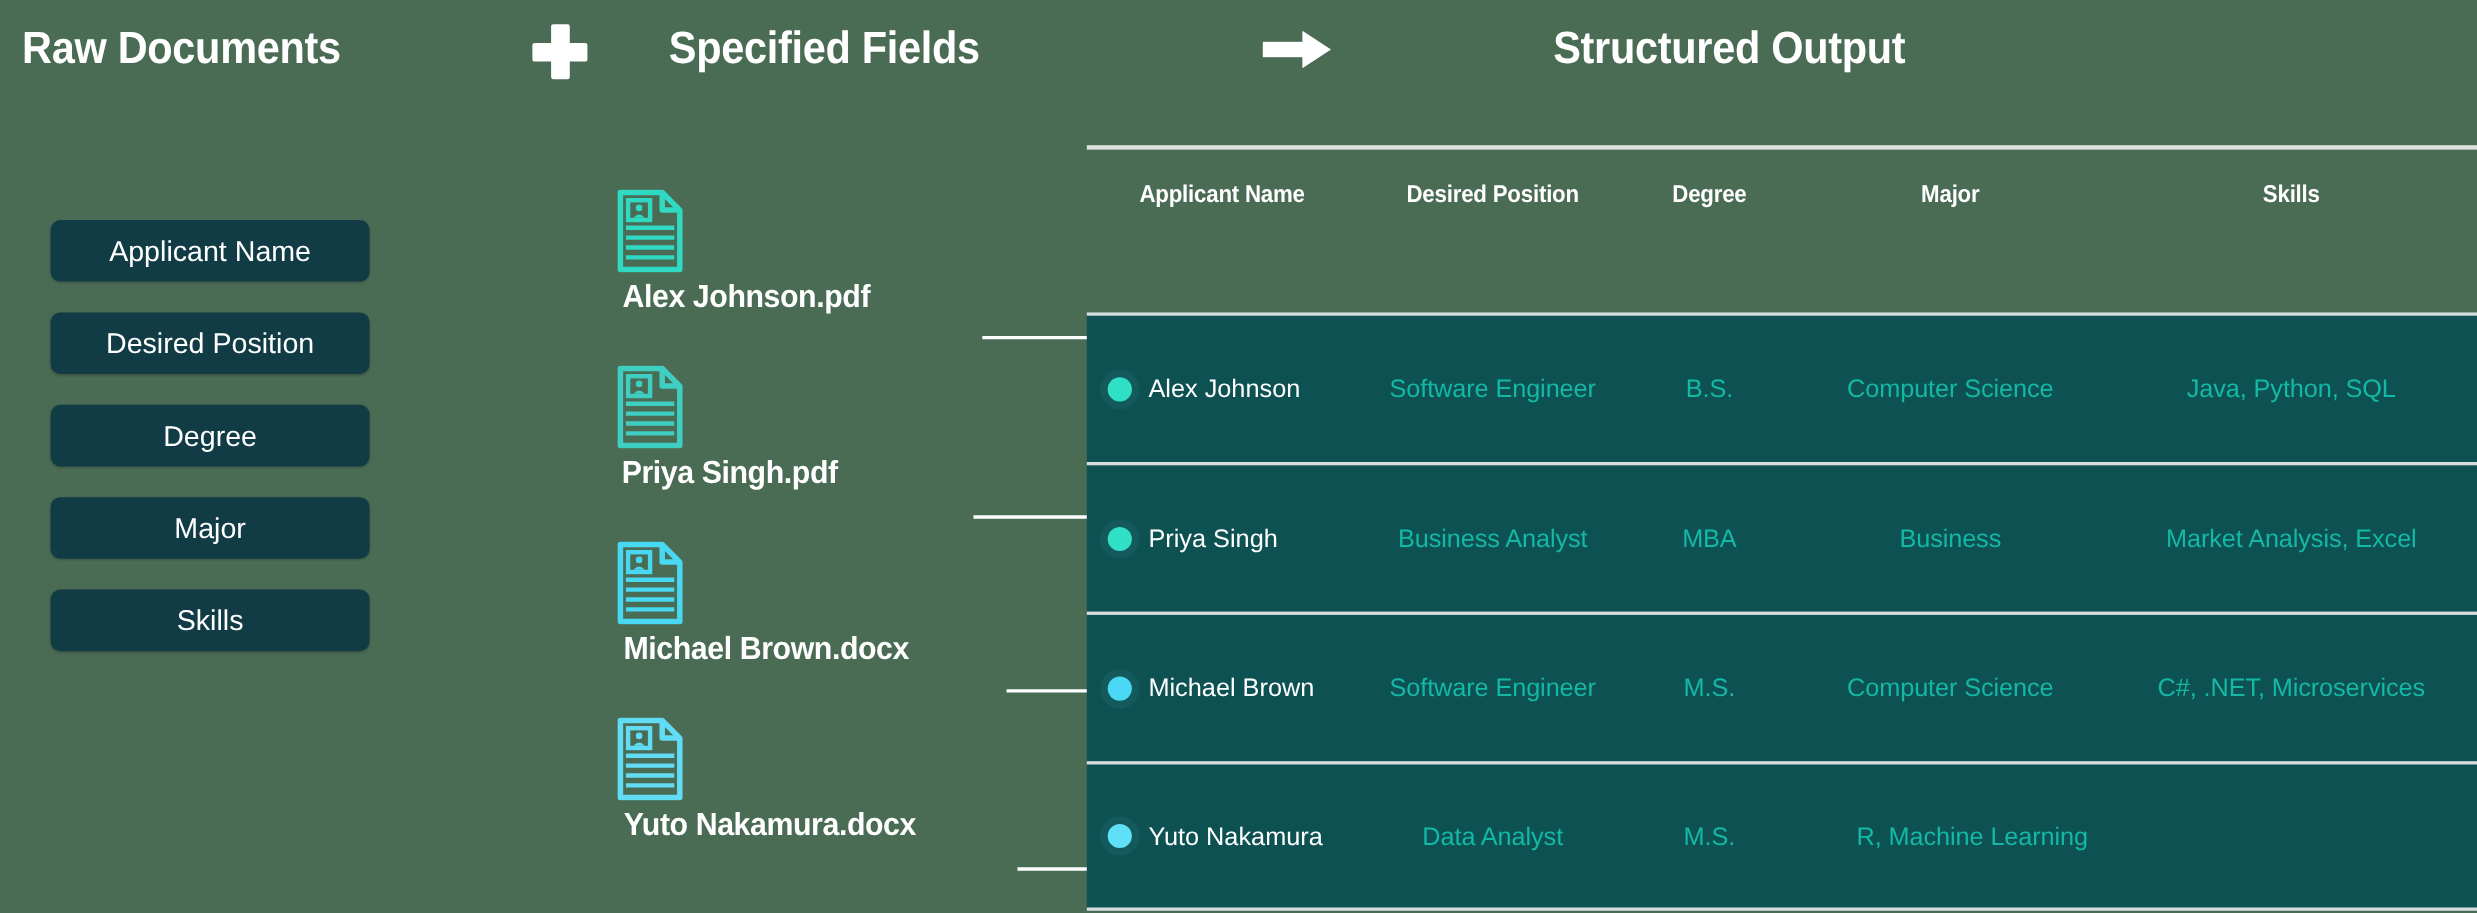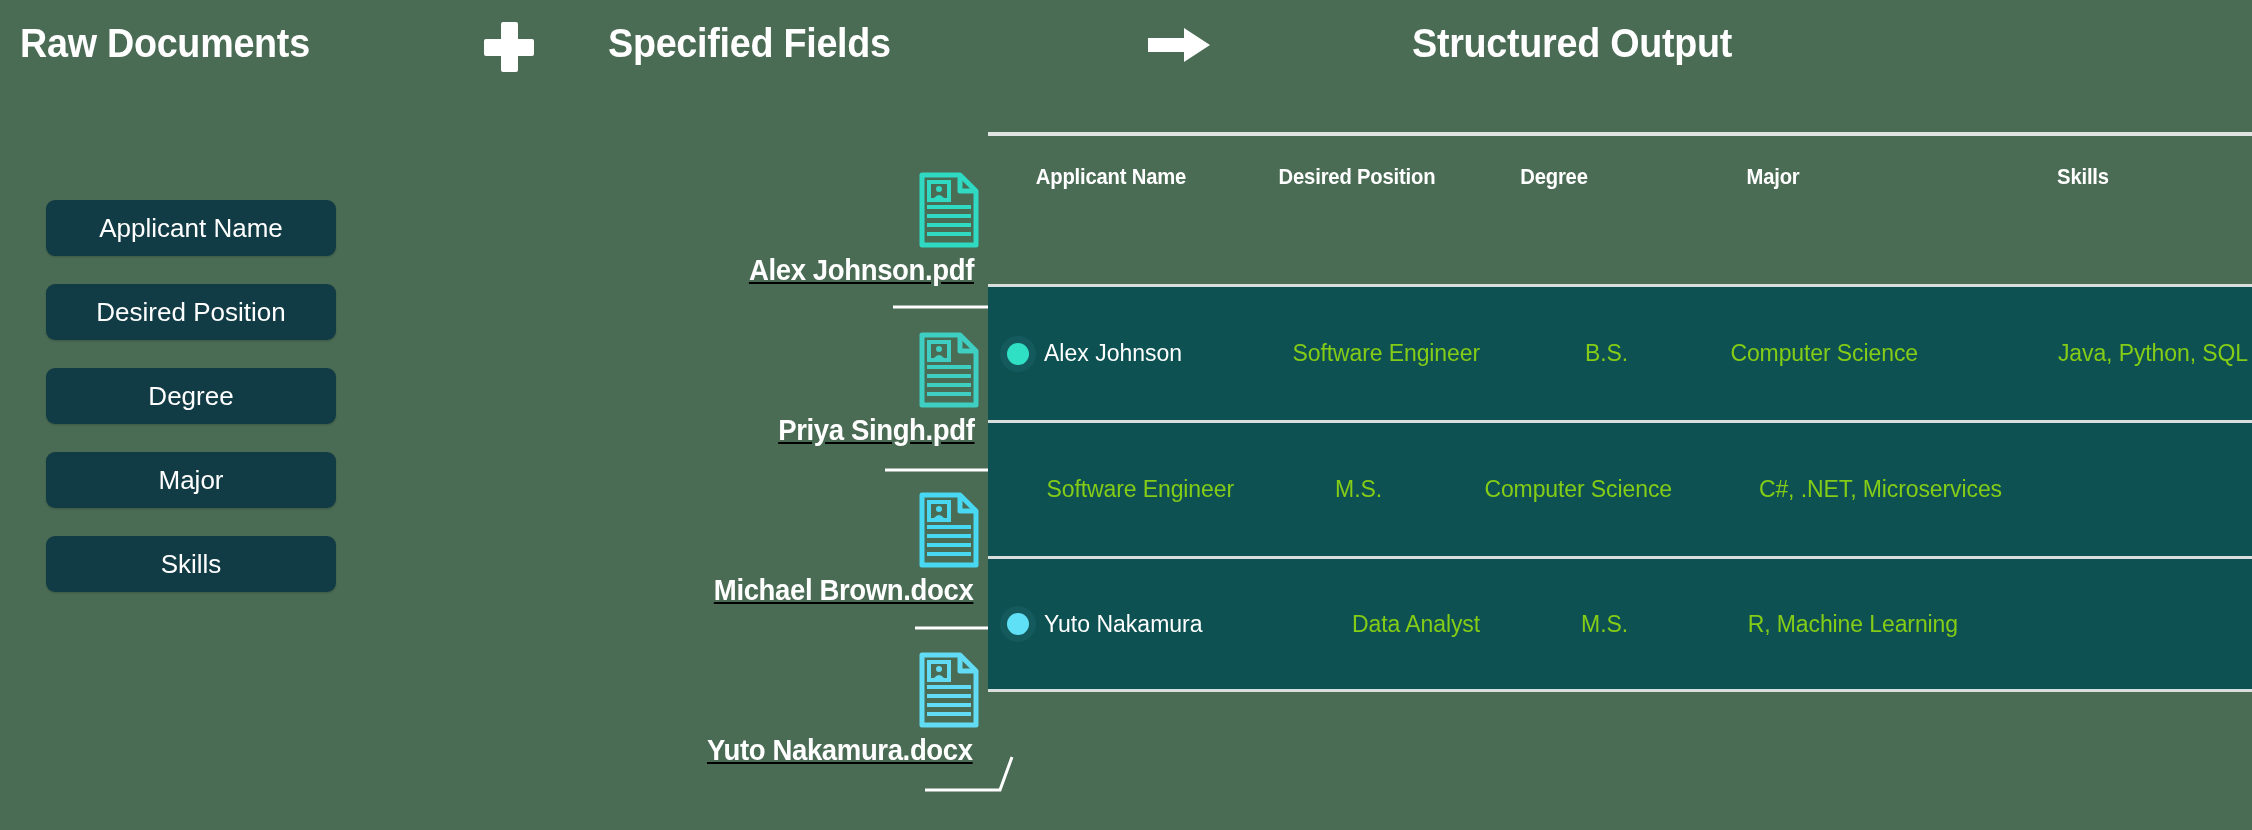--- a/index.html
+++ b/index.html
@@ -94,22 +94,21 @@
     position: absolute;
     left: 560px;
     top: 172px;
     width: 420px;
   }
   .doc-item {
     position: relative;
     height: 160px;
     display: flex;
     flex-direction: column;
-    align-items: flex-end;
-    text-decoration: underline;
+    align-items: flex-start;
   }
   .doc-icon { width: 62px; height: 76px; display: block; }
   .doc-name {
     margin-top: 6px;
     color: #ffffff;
     font-size: 29px;
     font-weight: bold;
     white-space: nowrap;
     letter-spacing: -0.4px;
     transform: scaleX(0.95);
@@ -157,23 +156,23 @@
     width: 1264px;
     height: 136px;
     background: #0d5152;
     display: flex;
     align-items: center;
     border-top: 3px solid #d8dedd;
     position: relative;
   }
   .trow:last-child { border-bottom: 3px solid #d8dedd; }
   .td {
-    color: #84cc16;
+    color: #14b8a6;
     font-size: 23px;
-    text-align: right;
+    text-align: center;
     letter-spacing: -0.1px;
   }
 
   
   .c0 { width: 246px; display: flex; align-items: center; padding-left: 12px; }
   .c1 { width: 246px; }
   .c2 { width: 148px; }
   .c3 { width: 290px; }
   .c4 { width: 330px; }
 
@@ -331,22 +330,40 @@
             <i style="background:#2fe0c4"></i>
           </span>
         <span class="name-text">Alex Johnson</span>
       </div>
       <div class="td c1">Software Engineer</div>
       <div class="td c2">B.S.</div>
       <div class="td c3">Computer Science</div>
       <div class="td c4">Java, Python, SQL</div>
     </div>
 
-
     <div class="trow">
+      <div class="c0">
+        <span class="row-dot">
+            <i style="background:#2fe0c4"></i>
+          </span>
+        <span class="name-text">Priya Singh</span>
+      </div>
+      <div class="td c1">Business Analyst</div>
+      <div class="td c2">MBA</div>
+      <div class="td c3">Business</div>
+      <div class="td c4">Market Analysis, Excel</div>
+    </div>
+
+    <div class="trow">
+      <div class="c0">
+        <span class="row-dot">
+            <i style="background:#4ad8f5"></i>
+          </span>
+        <span class="name-text">Michael Brown</span>
+      </div>
       <div class="td c1">Software Engineer</div>
       <div class="td c2">M.S.</div>
       <div class="td c3">Computer Science</div>
       <div class="td c4">C#, .NET, Microservices</div>
     </div>
 
     <div class="trow">
       <div class="c0">
         <span class="row-dot">
             <i style="background:#5fe0f7"></i>

